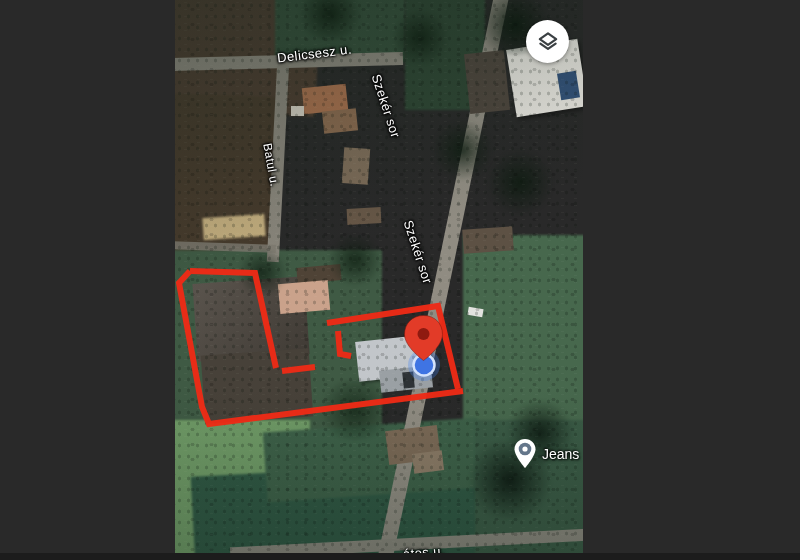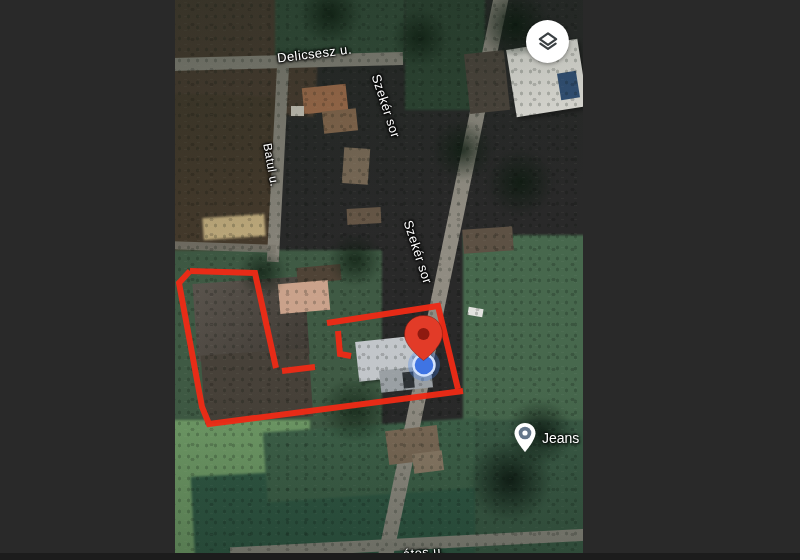--- a/index.html
+++ b/index.html
@@ -22,21 +22,21 @@
     background:linear-gradient(165deg,rgba(22,36,26,.38),rgba(22,36,26,0) 45%),
                linear-gradient(0deg,rgba(16,30,22,.25),rgba(16,30,22,0) 30%);}
   .street-label{position:absolute;color:#fff;font-size:13px;font-weight:500;letter-spacing:.4px;
     white-space:nowrap;transform-origin:center;
     text-shadow:-1px -1px 2px rgba(0,0,0,.85),1px -1px 2px rgba(0,0,0,.85),
                 -1px 1px 2px rgba(0,0,0,.85),1px 1px 2px rgba(0,0,0,.85),0 0 5px rgba(0,0,0,.7);}
   #svg-overlay{position:absolute;left:0;top:0;pointer-events:none;}
   #layers-btn{position:absolute;left:351px;top:20px;width:43px;height:43px;border-radius:50%;
     background:#fff;box-shadow:0 1px 4px rgba(0,0,0,.4);display:flex;align-items:center;
     justify-content:center;cursor:pointer;}
-  #poi{position:absolute;left:338px;top:422px;display:flex;align-items:center;gap:5px;cursor:pointer;}
+  #poi{position:absolute;left:338px;top:438px;display:flex;align-items:center;gap:5px;cursor:pointer;}
   #poi .poi-label{color:#fff;font-size:14px;font-weight:500;
     text-shadow:-1px -1px 2px rgba(0,0,0,.9),1px 1px 2px rgba(0,0,0,.9),0 0 4px rgba(0,0,0,.8);}
   #bottom-bar{position:absolute;left:0;top:553px;width:800px;height:7px;background:#1c1c1c;}
   .rows-dark{background-image:repeating-linear-gradient(95deg,rgba(0,0,0,.22) 0 4px,rgba(255,255,255,.05) 4px 8px);}
   .rows-mow{background-image:repeating-linear-gradient(118deg,rgba(0,0,0,.16) 0 6px,rgba(255,255,255,.05) 6px 13px);}
   .ridge{background-image:repeating-linear-gradient(100deg,rgba(0,0,0,.25) 0 3px,rgba(255,255,255,.08) 3px 7px);}
 </style>
 </head>
 <body>
 

